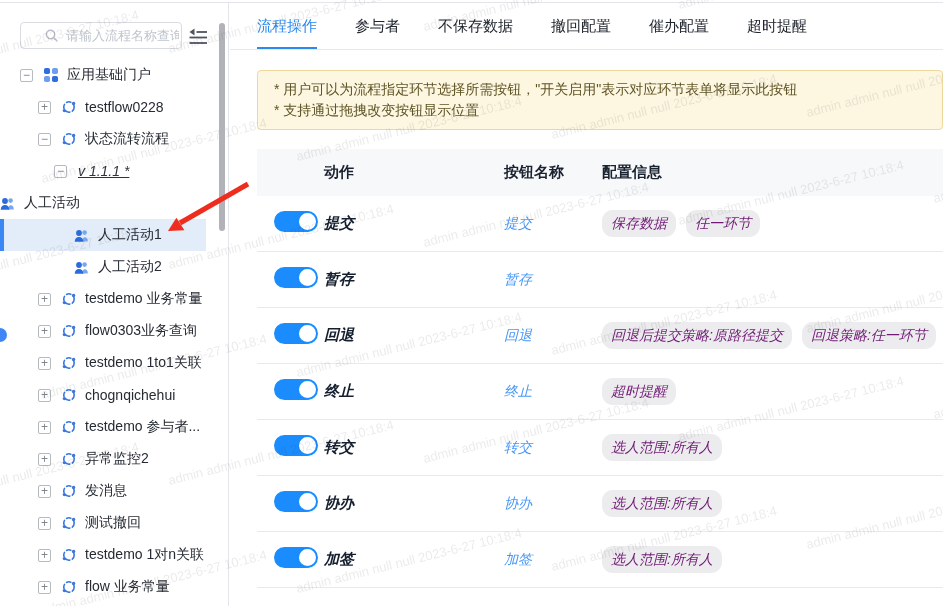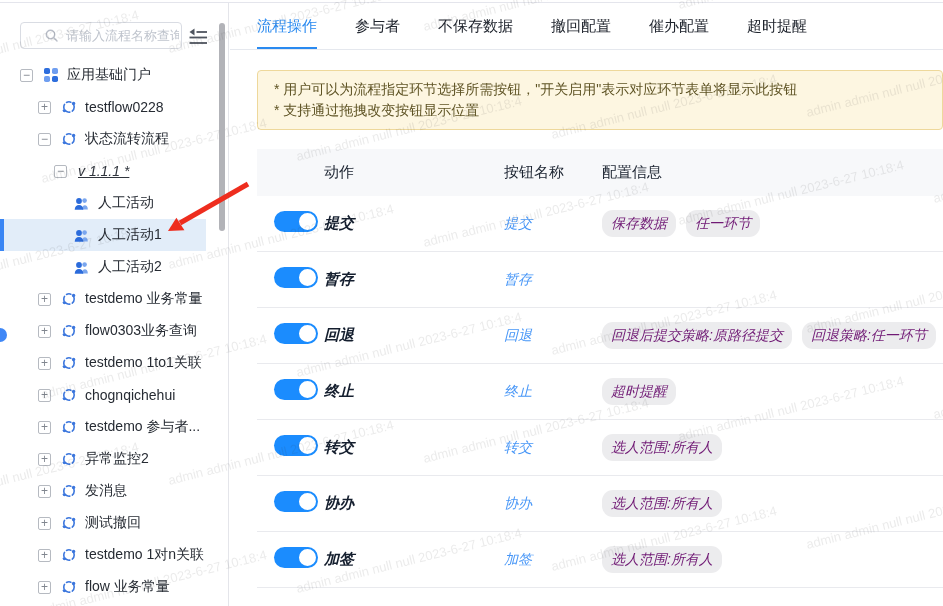--- a/index.html
+++ b/index.html
@@ -29,21 +29,21 @@
 
   
   .main{position:absolute;left:230px;top:3px;right:0;bottom:0;background:#fff;}
   .tabs{padding:14px 0 0 27px;border-bottom:1px solid #e5e8ee;}
   .tab{display:inline-block;margin-right:38px;padding-bottom:13px;font-size:15px;color:#20252e;cursor:pointer;}
   .tab.active{color:#2a8af0;border-bottom:2px solid #2a8af0;padding-bottom:11px;}
   .notice{margin:20px 0 0 27px;background:#fdf6e1;border:1px solid #eed89b;border-radius:4px;padding:8px 16px;box-sizing:border-box;}
   .notice div{font-size:14px;line-height:21px;color:#5e5324;}
   .table{margin:19px 0 0 27px;}
   .t-header{height:47px;background:#f7f8fa;display:flex;align-items:center;padding-left:17px;}
-  .t-header .cell{font-size:15px;font-weight:normal;color:#1b2330;}
+  .t-header .cell{font-size:15px;font-weight:bold;color:#1b2330;}
   .t-row{height:55px;display:flex;align-items:center;padding-left:17px;border-bottom:1px solid #e9eaee;font-style:italic;}
   .cell-toggle{width:50px;flex:0 0 auto;}
   .cell-action{width:152px;flex:0 0 auto;font-size:15px;font-weight:bold;color:#141e2e;}
   .cell-link{width:98px;flex:0 0 auto;margin-left:28px;}
   .cell-link a{font-size:14px;color:#4796f7;text-decoration:none;cursor:pointer;}
   .cell-tags{display:flex;gap:10px;align-items:center;flex:1;min-width:0;}
   .tag{background:#ececee;color:#701a75;font-size:14px;line-height:17px;padding:5px 9px;border-radius:11px;white-space:nowrap;}
 
   .switch{width:42px;height:21px;border-radius:11px;background:#1b8cfe;position:relative;display:inline-block;cursor:pointer;}
   .switch .knob{position:absolute;right:-2px;top:0;width:21px;height:21px;box-sizing:border-box;border:2.5px solid #1b8cfe;border-radius:50%;background:#fff;}
@@ -104,21 +104,21 @@
             <circle cx="11.6" cy="3.4" r="1.7" fill="#3b76dd"></circle>
             <circle cx="2.4" cy="10.6" r="1.7" fill="#3b76dd"></circle>
           </svg>
         </span>
         <span class="tree-label">状态流转流程</span>
       </div>
       <div class="tree-item" style="padding-left: 54px;">
         <span class="expander">−</span>
         <span class="tree-label italic">v 1.1.1 *</span>
       </div>
-      <div class="tree-item" style="padding-left: 74px;">
+      <div class="tree-item" style="">
         <span class="tree-icon">
           <svg width="15" height="13" viewBox="0 0 15 13">
             <circle cx="10.6" cy="3.6" r="2.3" fill="#7aa6ee"></circle>
             <path d="M8 12.4c0-2.7 1.3-4.1 2.9-4.1 1.6 0 2.9 1.4 2.9 4.1z" fill="#7aa6ee"></path>
             <circle cx="5" cy="4" r="2.9" fill="#2b6bdb"></circle>
             <path d="M0.7 12.8c0-3 1.8-4.7 4.3-4.7 2.5 0 4.3 1.7 4.3 4.7z" fill="#2b6bdb"></path>
           </svg>
         </span>
         <span class="tree-label">人工活动</span>
       </div>

